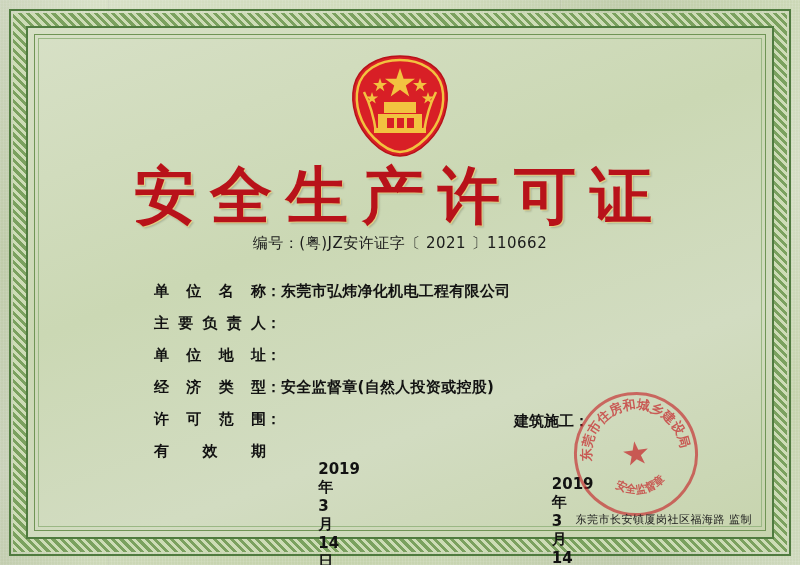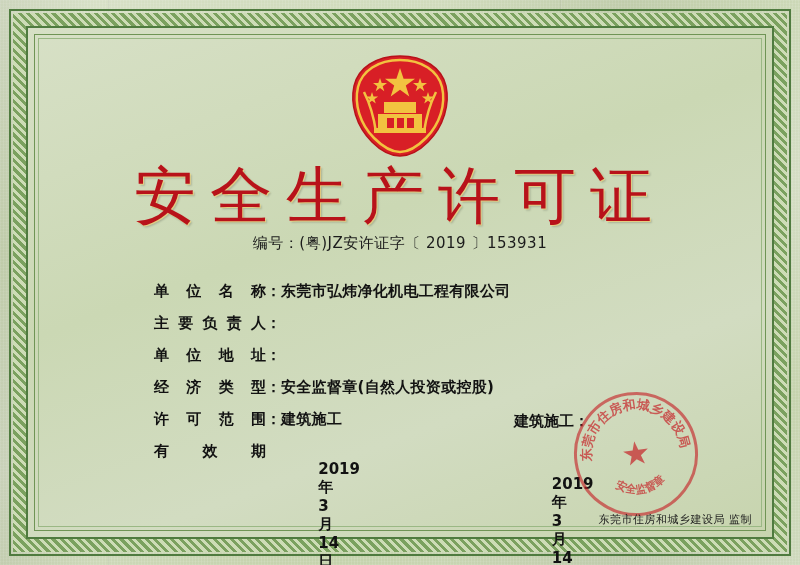--- a/index.html
+++ b/index.html
@@ -97,21 +97,21 @@
   }
 
   .title {
     position: absolute;
     left: 0;
     right: 0;
     top: 110px;
     text-align: center;
     font-family: "DejaVu Sans", "Liberation Sans", sans-serif;
     font-size: 62px;
-    font-weight: normal;
+    font-weight: bold;
     letter-spacing: 14px;
     color: #b8121a;
     text-shadow: 1px 1px 0 rgba(255,220,120,0.65), 2px 2px 2px rgba(0,0,0,0.18);
     white-space: nowrap;
   }
 
   .serial {
     position: absolute;
     left: 0;
     right: 0;
@@ -257,21 +257,21 @@
         <path d="M40 26 l1.7 5 5.3 0 -4.3 3.2 1.6 5.1 -4.3 -3.2 -4.3 3.2 1.6 -5.1 -4.3 -3.2 5.3 0 Z" fill="#f2c240"></path>
         <path d="M80 26 l1.7 5 5.3 0 -4.3 3.2 1.6 5.1 -4.3 -3.2 -4.3 3.2 1.6 -5.1 -4.3 -3.2 5.3 0 Z" fill="#f2c240"></path>
         <path d="M32 40 l1.5 4.4 4.6 0 -3.7 2.8 1.4 4.4 -3.8 -2.8 -3.8 2.8 1.4 -4.4 -3.7 -2.8 4.6 0 Z" fill="#f2c240"></path>
         <path d="M88 40 l1.5 4.4 4.6 0 -3.7 2.8 1.4 4.4 -3.8 -2.8 -3.8 2.8 1.4 -4.4 -3.7 -2.8 4.6 0 Z" fill="#f2c240"></path>
       </svg>
     </div>
 
     <div class="title">安全生产许可证</div>
 
     <div class="serial">
-      <span>编号：</span><span>(粤)JZ安许证字〔 2019 〕153931</span>
+      <span>编号：</span><span>(粤)JZ安许证字〔 2021 〕110662</span>
     </div>
 
     <div class="fields">
 
       <div class="field-row">
         <div class="field-label">
           <span>单</span>
             <span>位</span>
             <span>名</span>
             <span>称</span>
@@ -313,21 +313,20 @@
       </div>
 
       <div class="field-row">
         <div class="field-label">
           <span>许</span>
             <span>可</span>
             <span>范</span>
             <span>围</span>
         </div>
         <div class="field-colon">：</div>
-        <div class="field-value">建筑施工</div>
       </div>
 
       <div class="validity">
         <div class="lbl">
           <span>有</span>
             <span>效</span>
             <span>期</span>
         </div>
         <div class="seq">
           <span>2019</span>
@@ -368,16 +367,16 @@
         </defs>
         <text font-size="13" font-weight="bold" fill="rgba(197,30,36,0.8)" font-family="DejaVu Sans, sans-serif">
           <textPath href="#sealTop" startOffset="50%" text-anchor="middle">东莞市住房和城乡建设局</textPath>
         </text>
         <text font-size="11" font-weight="bold" fill="rgba(197,30,36,0.8)" font-family="DejaVu Sans, sans-serif">
           <textPath href="#sealBottom" startOffset="50%" text-anchor="middle">安全监督章</textPath>
         </text>
       </svg>
     </div>
 
-    <div class="footer">东莞市住房和城乡建设局 监制</div>
+    <div class="footer">东莞市长安镇厦岗社区福海路 监制</div>
 
   </div>
 </div>
 
 </body></html>

